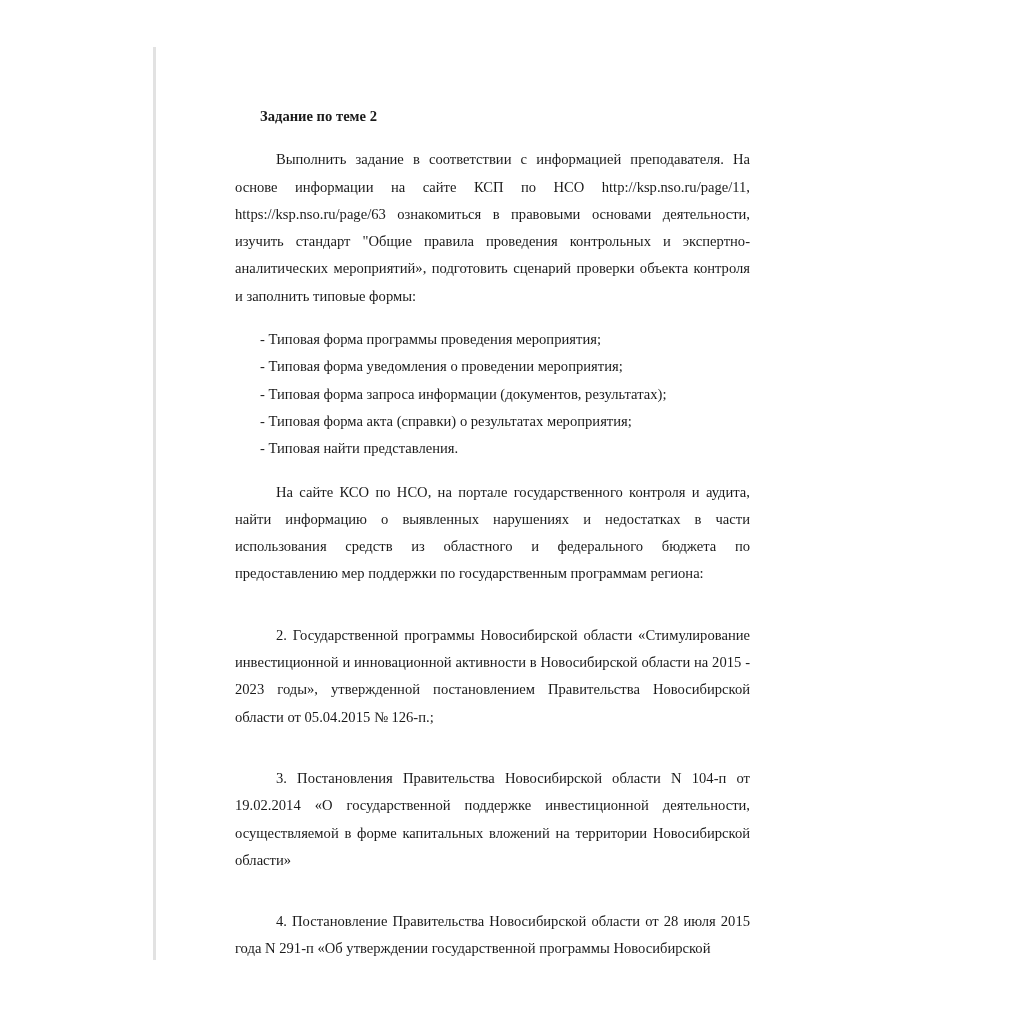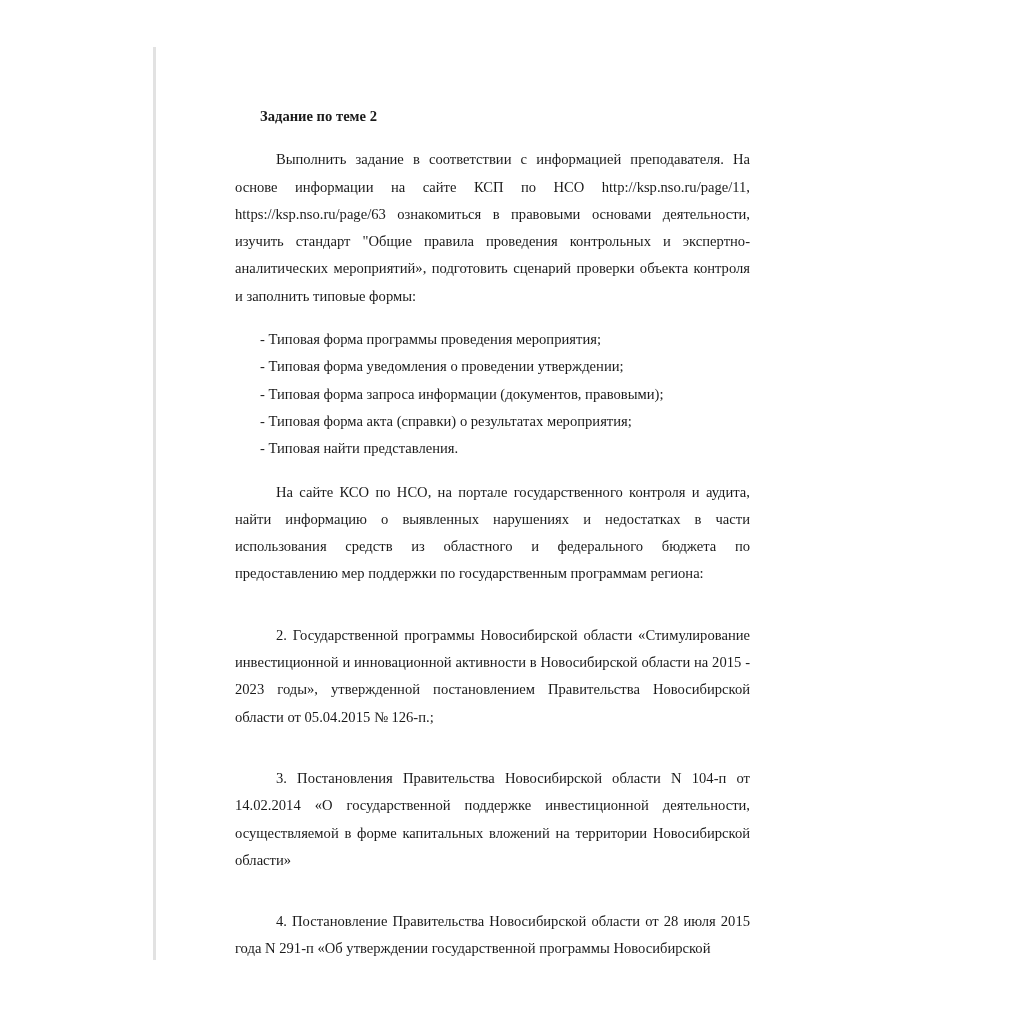--- a/index.html
+++ b/index.html
@@ -56,30 +56,30 @@
 
 <div class="canvas">
   <div class="page-edge"></div>
 
   <div class="page-text">
     <p class="heading">Задание по теме 2</p>
     <p class="para">Выполнить задание в соответствии с информацией преподавателя. На основе информации на сайте КСП по НСО  http://ksp.nso.ru/page/11, https://ksp.nso.ru/page/63 ознакомиться в правовыми основами деятельности, изучить стандарт "Общие правила проведения контрольных и экспертно-аналитических мероприятий», подготовить сценарий проверки объекта контроля и заполнить типовые формы:</p>
 
     <div>
       <p class="list-item">- Типовая форма программы проведения мероприятия;</p>
-      <p class="list-item">- Типовая форма уведомления о проведении утверждении;</p>
-      <p class="list-item">- Типовая форма запроса информации (документов, правовыми);</p>
+      <p class="list-item">- Типовая форма уведомления о проведении мероприятия;</p>
+      <p class="list-item">- Типовая форма запроса информации (документов, результатах);</p>
       <p class="list-item">- Типовая форма акта (справки) о результатах мероприятия;</p>
       <p class="list-item">- Типовая найти представления.</p>
     </div>
 
     <p class="para">На сайте КСО по НСО, на портале государственного контроля и аудита, найти информацию о выявленных нарушениях и недостатках в части использования средств из областного и федерального бюджета по предоставлению мер поддержки по государственным программам региона:</p>
 
     <div>
       <div class="gap"></div>
       <p class="para">2. Государственной программы Новосибирской области «Стимулирование инвестиционной и инновационной активности в Новосибирской области на 2015 - 2023 годы», утвержденной постановлением Правительства Новосибирской области от 05.04.2015 № 126-п.;</p>
       <div class="gap"></div>
-      <p class="para">3. Постановления Правительства Новосибирской области N 104-п от 14.02.2014 «О государственной поддержке инвестиционной деятельности, осуществляемой в форме капитальных вложений на территории Новосибирской области»</p>
+      <p class="para">3. Постановления Правительства Новосибирской области N 104-п от 19.02.2014 «О государственной поддержке инвестиционной деятельности, осуществляемой в форме капитальных вложений на территории Новосибирской области»</p>
       <div class="gap"></div>
       <p class="para">4. Постановление Правительства Новосибирской области от 28 июля 2015 года N 291-п «Об утверждении государственной программы Новосибирской</p>
     </div>
   </div>
 </div>
 
 </body></html>

